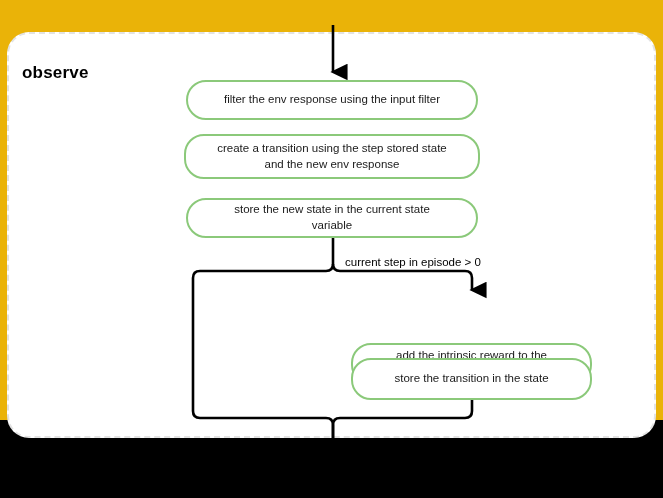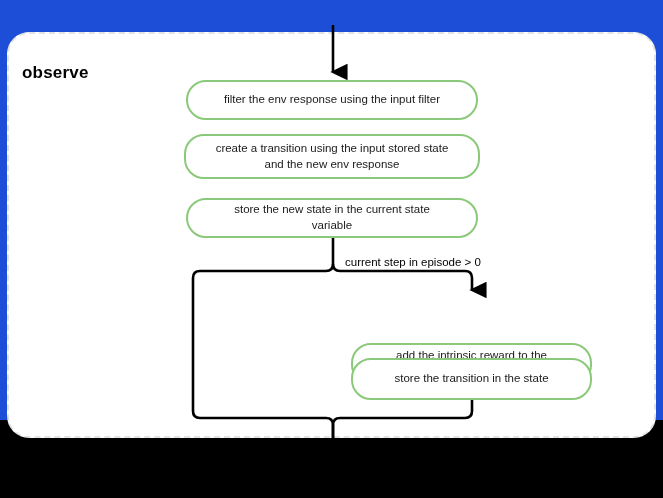--- a/index.html
+++ b/index.html
@@ -10,21 +10,21 @@
   body {
     width: 663px;
     height: 498px;
     overflow: hidden;
     font-family: "Liberation Sans", sans-serif;
   }
   #stage {
     position: relative;
     width: 663px;
     height: 420px;
-    background: #1d4ed8;
+    background: #eab308;
   }
   
   .group-container {
     position: absolute;
     left: 7px;
     top: 32px;
     width: 649px;
     height: 406px;
     background: #ffffff;
     border: 2px dashed #e3e3e3;
@@ -105,21 +105,21 @@
 
     <path d="M333,264 Q333,271 340,271 L465,271 Q472,271 472,278 L472,290" fill="none" stroke="#000000" stroke-width="2.6" marker-end="url(#arrowhead)"></path>
 
     <path d="M333,264 Q333,271 326,271 L200,271 Q193,271 193,278 L193,411 Q193,418 200,418 L326,418 Q333,418 333,425 L333,446" fill="none" stroke="#000000" stroke-width="2.6"></path>
 
     <path d="M472,400 L472,411 Q472,418 465,418 L340,418 Q333,418 333,425 L333,446" fill="none" stroke="#000000" stroke-width="2.6"></path>
   </svg>
 
   <div class="node" id="node-filter">filter the env response using the input filter</div>
 
-  <div class="node" id="node-create">create a transition using the input stored state and the new env response</div>
+  <div class="node" id="node-create">create a transition using the step stored state and the new env response</div>
 
   <div class="node" id="node-store-state">store the new state in the current state variable</div>
 
   <div class="node" id="node-intrinsic">add the intrinsic reward to the transition</div>
 
   <div class="node" id="node-store-trans">store the transition in the state</div>
 
   <div class="branch-label">current step in episode &gt; 0</div>
 
 </div>

